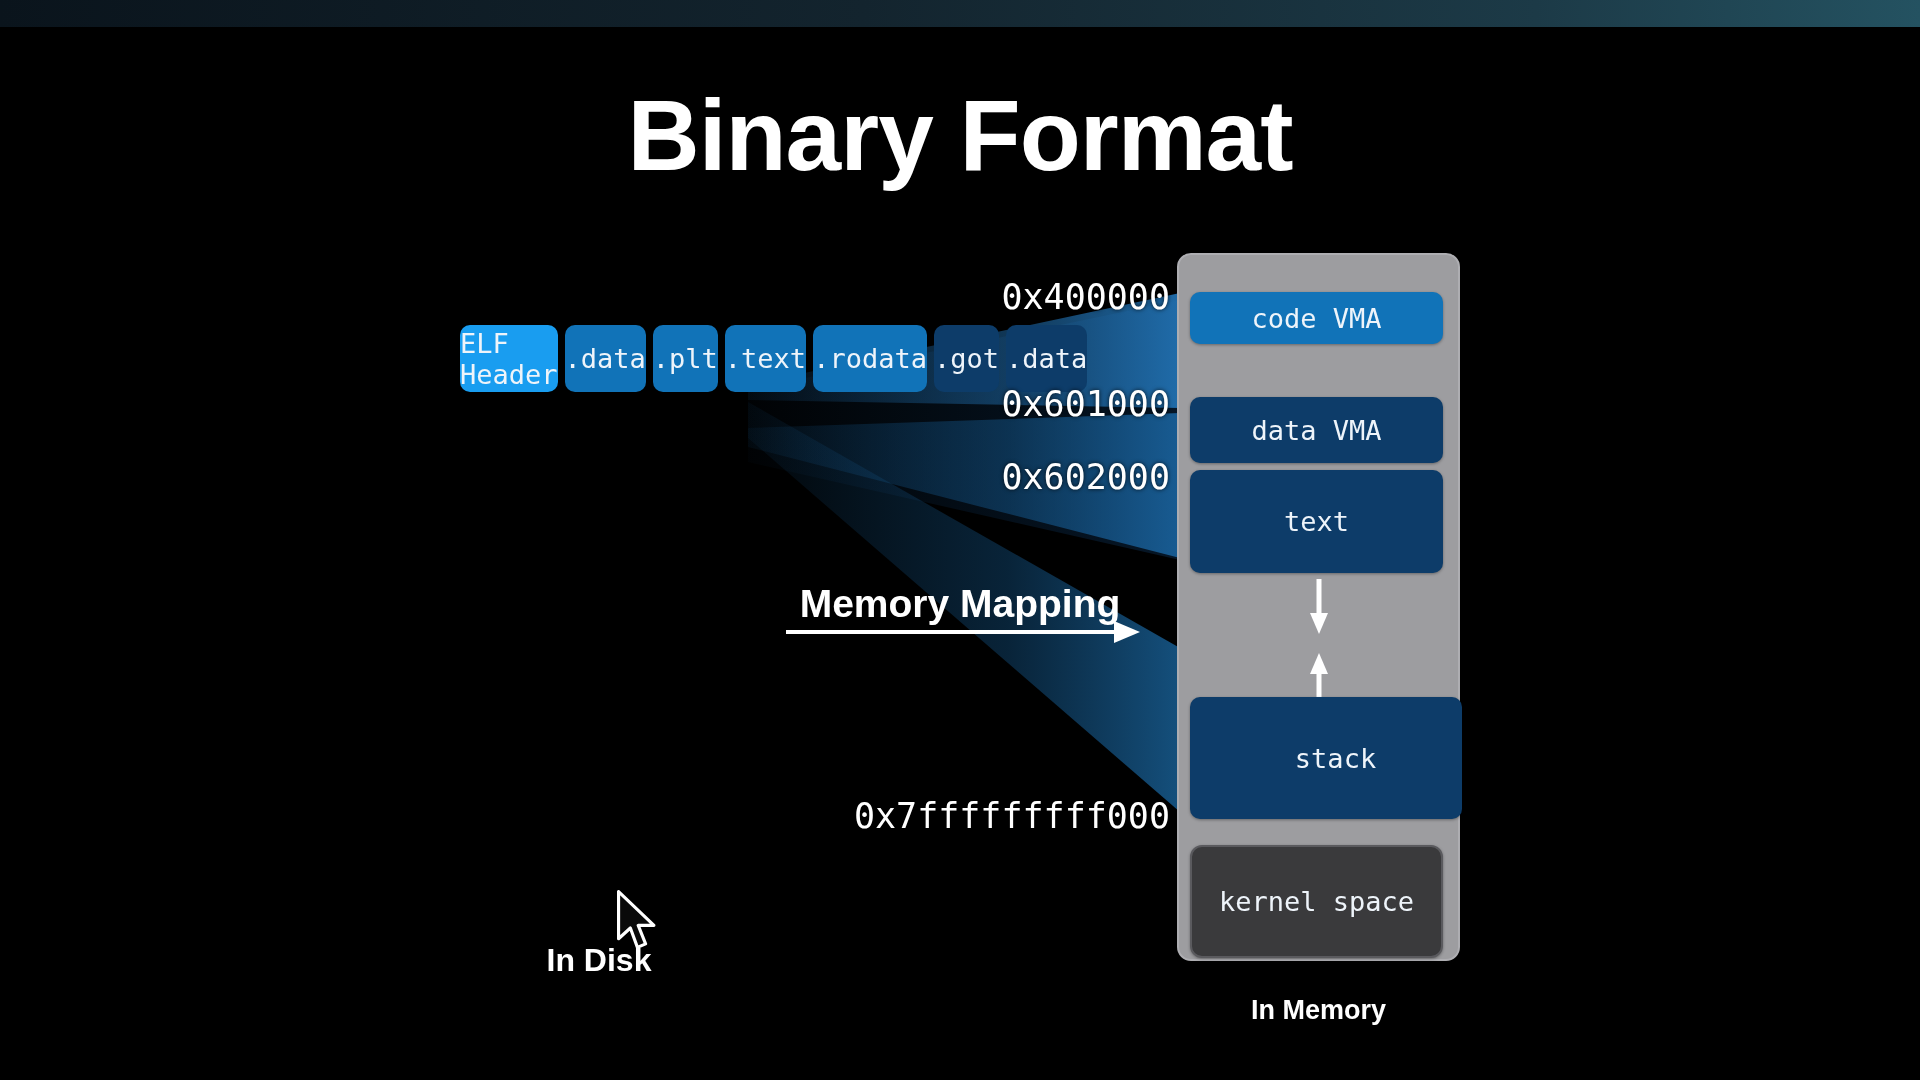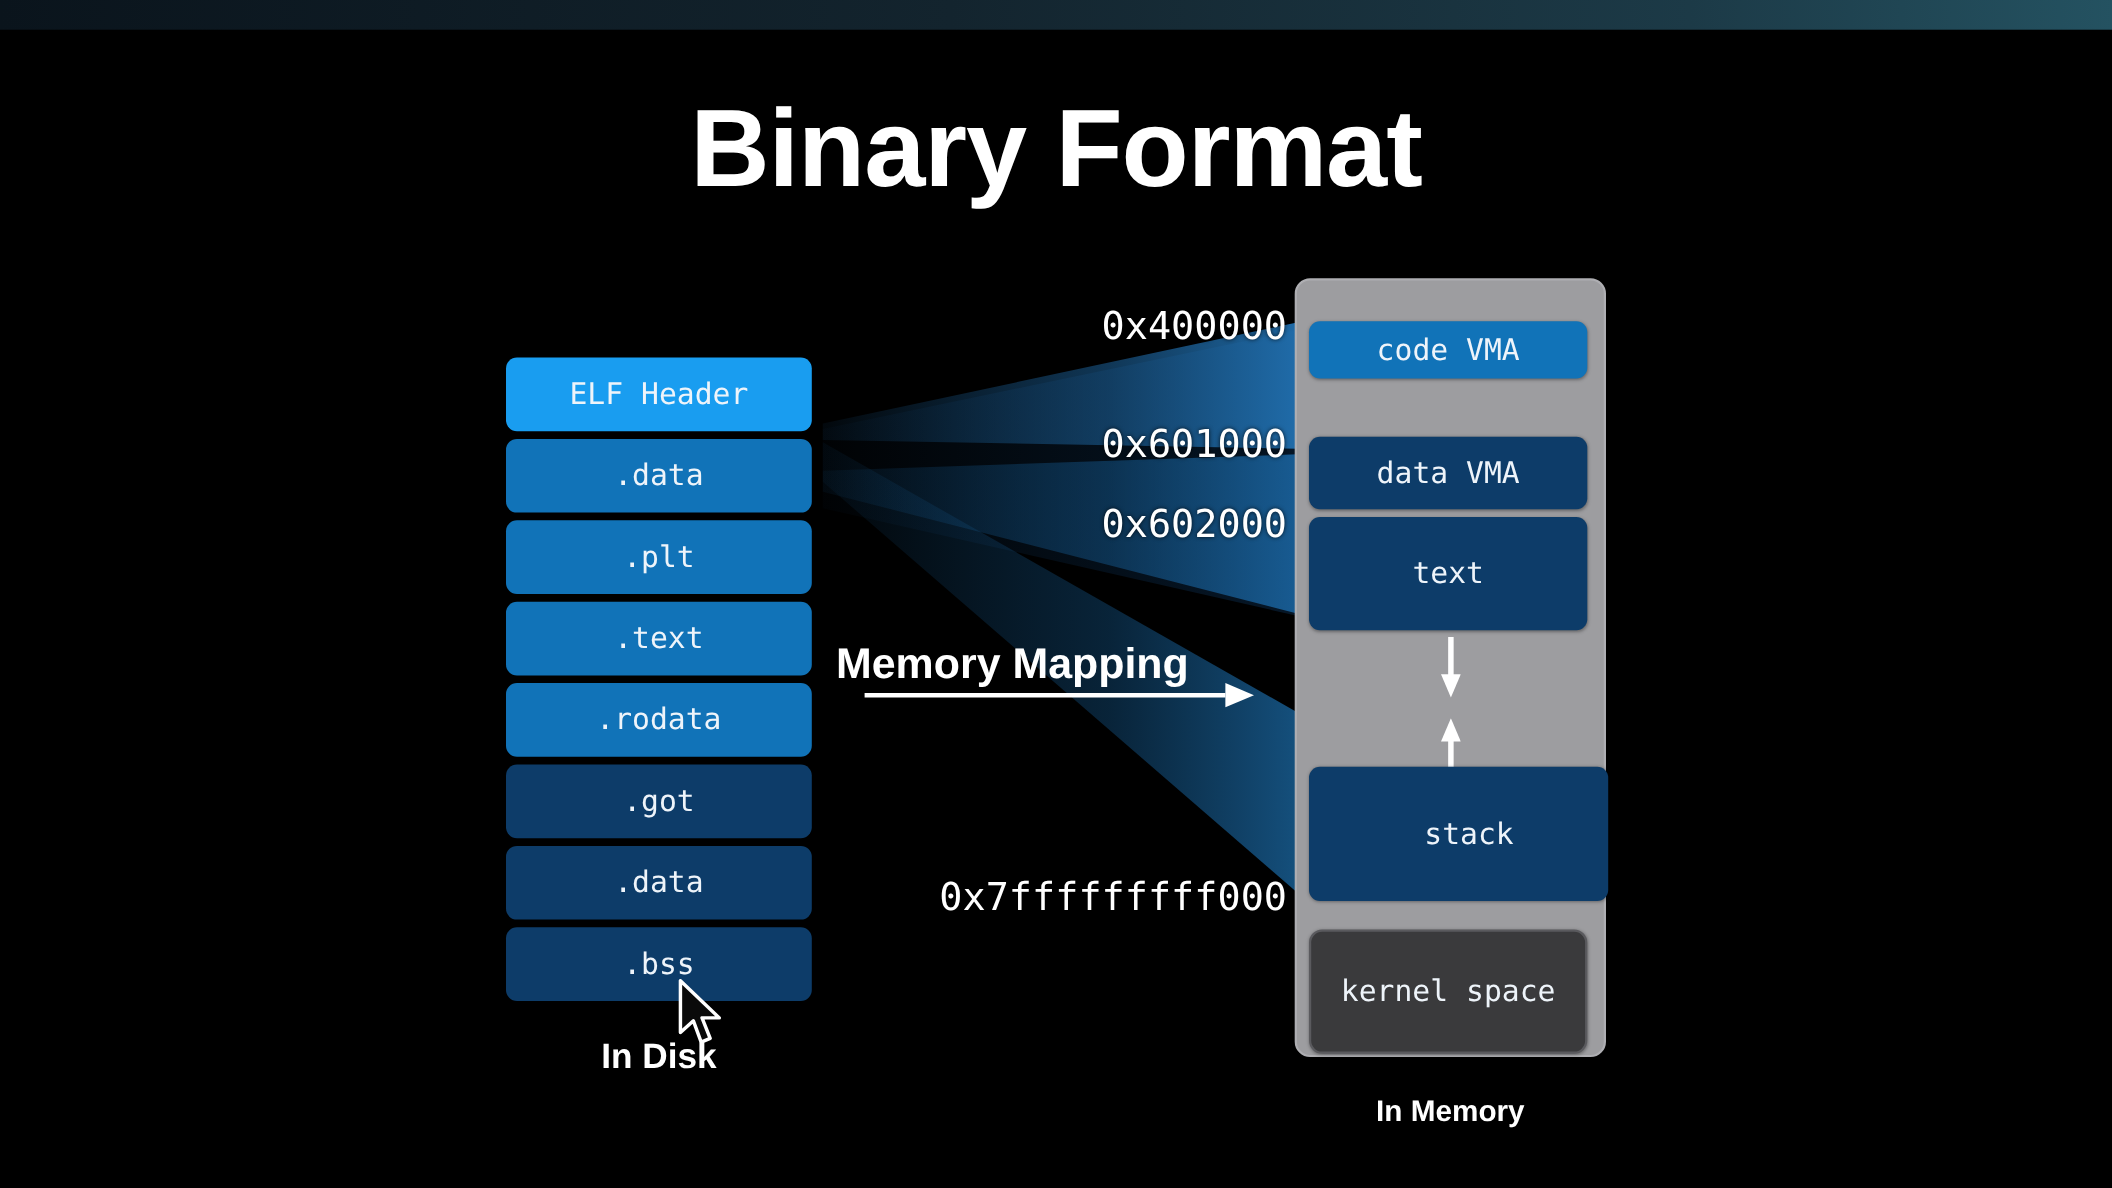--- a/index.html
+++ b/index.html
@@ -14,38 +14,38 @@
   }
   .slide-title{
     position:absolute;left:0;top:78px;width:1920px;
     text-align:center;color:#fff;font-size:100px;font-weight:700;
     letter-spacing:-1px;margin:0;
   }
   .beams{position:absolute;left:0;top:0;}
   
   .disk-column{
     position:absolute;left:460px;top:325px;width:278px;
-    display:flex;flex-direction:column;gap:7px;
+    display:flex;flex-direction:row;gap:7px;
   }
   .disk-block{
     height:67px;border-radius:10px;
     display:flex;align-items:center;justify-content:center;
     font-family:"DejaVu Sans Mono",monospace;font-size:27px;color:#eef4fa;
   }
   .t-bright{background:var(--accent-bright,#199df0);}
   .t-code{background:var(--accent-medium,#1173b8);}
   .t-data{background:var(--accent-navy,#0d3c69);}
   .col-label{
     position:absolute;color:#fff;font-weight:700;text-align:center;
   }
   .disk-label{left:460px;top:942px;width:278px;font-size:32px;}
   .memory-label{left:1177px;top:995px;width:283px;font-size:27px;}
   
   .mapping-label{
-    position:absolute;left:760px;top:582px;width:400px;text-align:left;
+    position:absolute;left:760px;top:582px;width:400px;text-align:center;
     color:#fff;font-size:39px;font-weight:700;
   }
   .mapping-arrow{position:absolute;left:780px;top:616px;}
   
   .memory-panel{
     position:absolute;left:1177px;top:253px;width:283px;height:708px;
     background:var(--memory-panel-grey,#9d9da0);
     border:2px solid #aeaeb2;border-radius:14px;box-sizing:border-box;
   }
   .mem-block{
@@ -127,23 +127,20 @@
       </div>
     <div class="disk-block t-code">
         <span>.rodata</span>
       </div>
     <div class="disk-block t-data">
         <span>.got</span>
       </div>
     <div class="disk-block t-data">
         <span>.data</span>
       </div>
-    <div class="disk-block t-data">
-        <span>.bss</span>
-      </div>
   </div>
   <div class="col-label disk-label">In Disk</div>
 
   <div class="mapping-label">Memory Mapping</div>
   <svg class="mapping-arrow" width="365" height="32" viewBox="0 0 365 32">
     <line x1="6" y1="16" x2="334" y2="16" stroke="#fff" stroke-width="4"></line>
     <polygon points="334,5 360,16 334,27" fill="#fff"></polygon>
   </svg>
 
   <div class="memory-panel">

